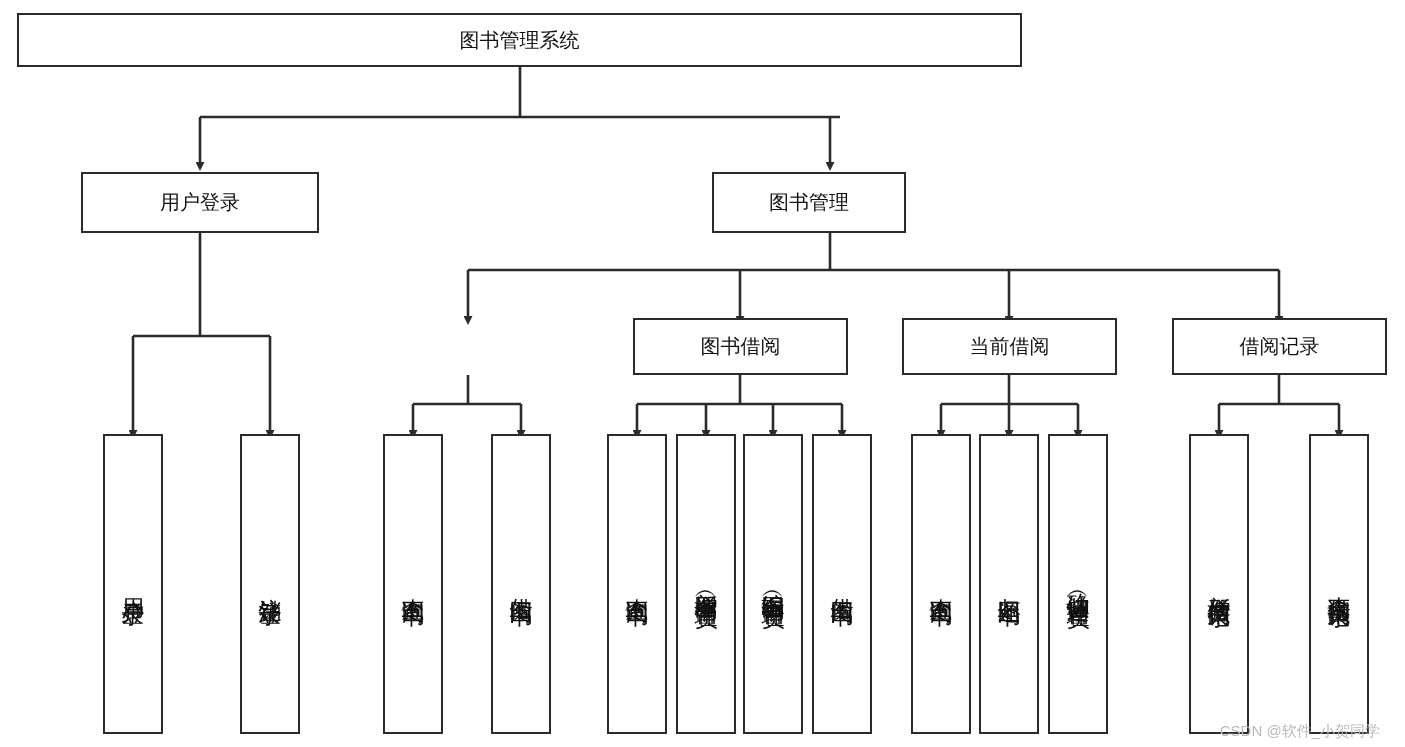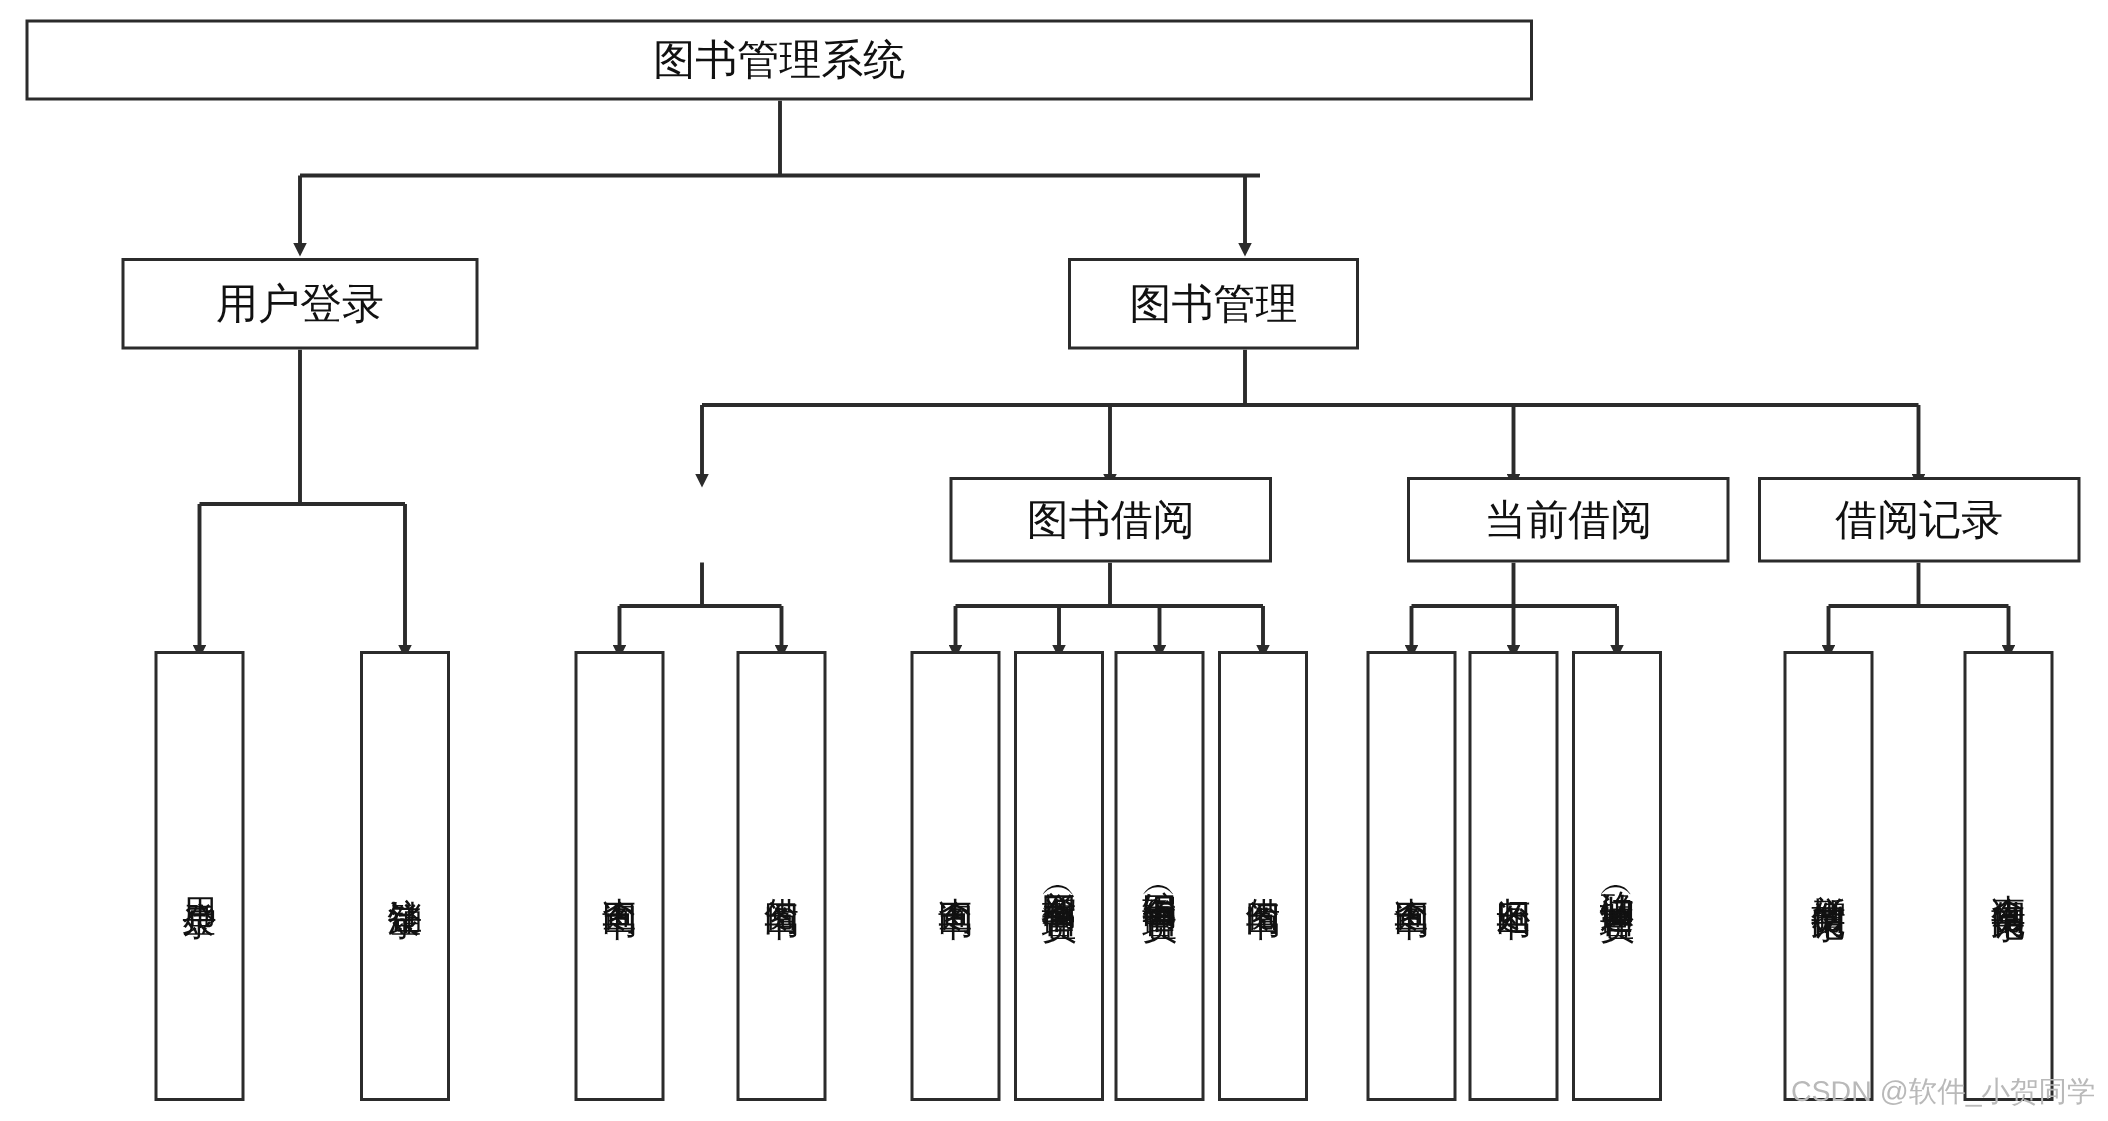--- a/index.html
+++ b/index.html
@@ -36,38 +36,38 @@
     justify-content: center;
     overflow: hidden;
   }
   .node-label {
     color: #111111;
     white-space: nowrap;
     line-height: 1.12;
     text-align: center;
   }
   .horiz .node-label {
-    font-size: 28px;
+    font-size: 20px;
   }
   .vert {
     padding-top: 2px;
     padding-bottom: 2px;
   }
   .vert .node-label {
     writing-mode: vertical-rl;
     text-orientation: upright;
     font-size: 23px;
     letter-spacing: 2px;
     line-height: 1;
   }
   #watermark {
     position: absolute;
-    right: 8px;
+    right: 25px;
     bottom: 6px;
-    font-size: 19px;
+    font-size: 15px;
     color: #b9b9b9;
     white-space: nowrap;
     font-family: "Liberation Sans", "DejaVu Sans", sans-serif;
   }
 </style>
 </head>
 <body>
 
 <div id="diagram-root">
 
@@ -128,21 +128,21 @@
   <div class="node-box horiz" style="left:81px; top:172px; width:238px; height:61px;">
     <span class="node-label">用户登录</span>
   </div>
   <div class="node-box horiz" style="left:712px; top:172px; width:194px; height:61px;">
     <span class="node-label">图书管理</span>
   </div>
 
   <div class="node-box horiz" style="left:633px; top:318px; width:215px; height:57px;">
     <span class="node-label">图书借阅</span>
   </div>
-  <div class="node-box horiz" style="left:902px; top:318px; width:215px; height:57px;margin-left:36px;">
+  <div class="node-box horiz" style="left:902px; top:318px; width:215px; height:57px;">
     <span class="node-label">当前借阅</span>
   </div>
   <div class="node-box horiz" style="left:1172px; top:318px; width:215px; height:57px;">
     <span class="node-label">借阅记录</span>
   </div>
 
   <div class="node-box vert" style="left:103px; top:434px; width:60px; height:300px;">
     <span class="node-label">用户登录</span>
   </div>
   <div class="node-box vert" style="left:240px; top:434px; width:60px; height:300px;">

